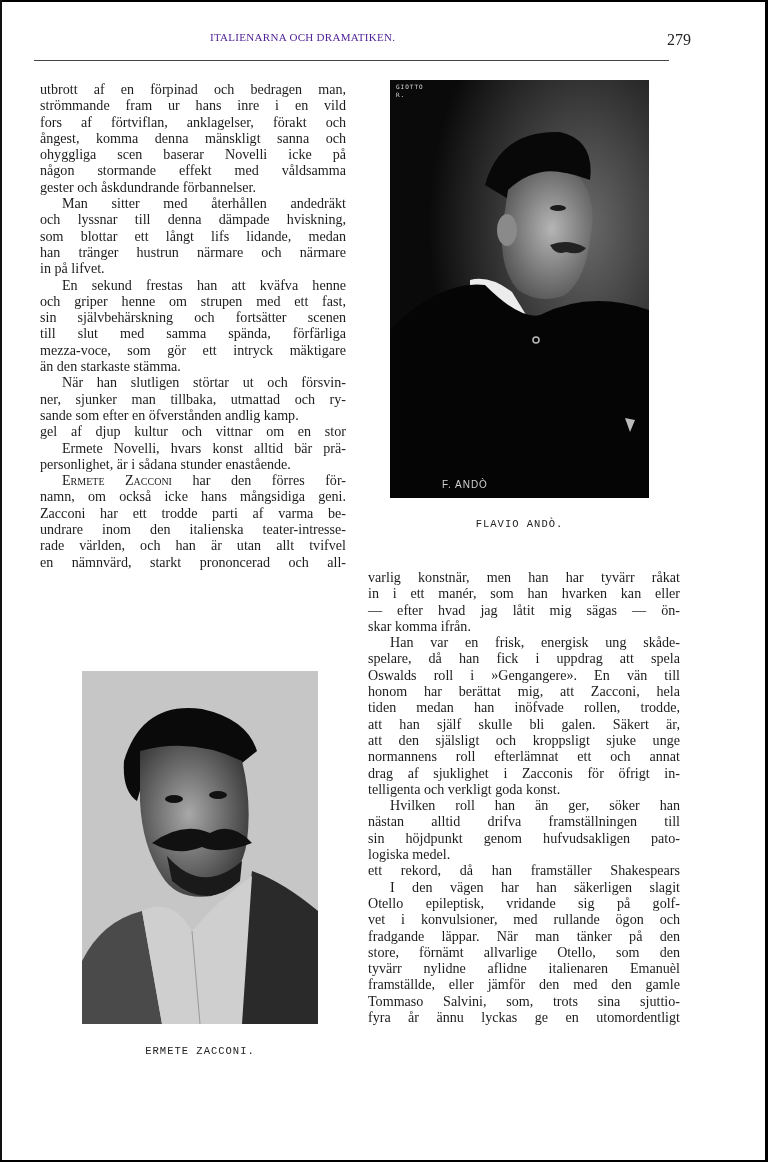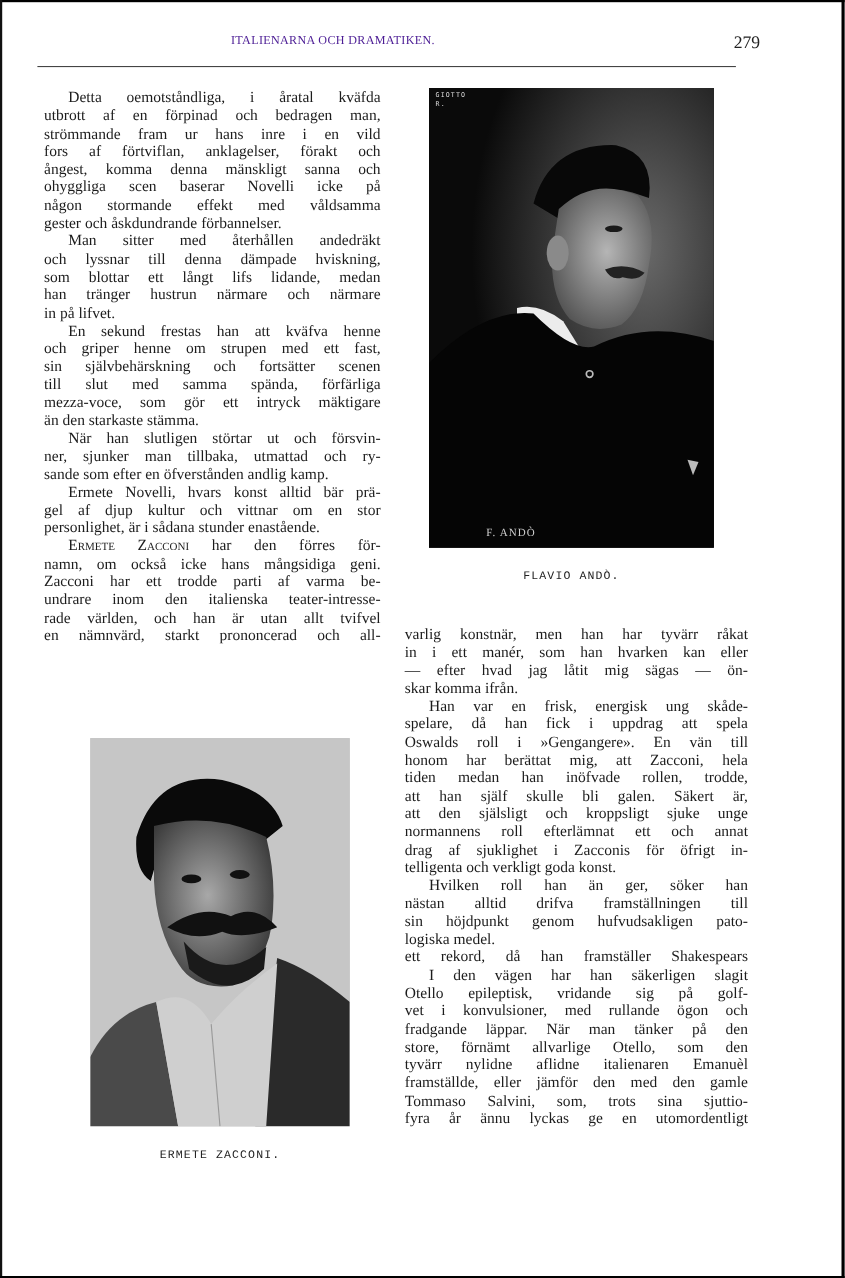--- a/index.html
+++ b/index.html
@@ -41,39 +41,38 @@
   .photo-zacconi { left: 82px; top: 671px; width: 236px; height: 353px; background: #c4c4c4; }
 
   .caption {
     position: absolute; font-family: Liberation Mono, monospace; font-size: 10.5px;
     letter-spacing: 1px; color: #222; text-align: center;
   }
   .caption-ando { left: 390px; top: 518px; width: 259px; }
   .caption-zacconi { left: 82px; top: 1045px; width: 236px; }
 
   .photo-label-top { position: absolute; left: 6px; top: 3px; font-family: "DejaVu Sans Mono", monospace; font-size: 6px; color: #ddd; letter-spacing: 1px; line-height: 8px; }
-  .photo-label-bottom { position: absolute; left: 52px; top: 399px; font-family: Liberation Serif, serif; font-size: 10px; color: #cfcfcf; letter-spacing: 1px; }
+  .photo-label-bottom { position: absolute; left: 52px; top: 399px; font-family: Liberation Sans, sans-serif; font-size: 10px; color: #cfcfcf; letter-spacing: 1px; }
 </style>
 </head>
 <body>
 
 <div class="frame-top"></div>
 <div class="frame-left"></div>
 <div class="frame-right"></div>
 <div class="frame-bottom"></div>
 
 <div class="running-head">
   <span class="running-title">ITALIENARNA OCH DRAMATIKEN.</span>
   <span class="page-number">279</span>
 </div>
 <div class="head-rule"></div>
 
 <div class="col left-col">
   <p>
-    <span class="line indent">Detta oemotståndliga, i åratal kväfda</span>
     <span class="line">utbrott af en förpinad och bedragen man,</span>
     <span class="line">strömmande fram ur hans inre i en vild</span>
     <span class="line">fors af förtviflan, anklagelser, förakt och</span>
     <span class="line">ångest, komma denna mänskligt sanna och</span>
     <span class="line">ohyggliga scen baserar Novelli icke på</span>
     <span class="line">någon stormande effekt med våldsamma</span>
     <span class="line last">gester och åskdundrande förbannelser.</span>
   </p>
   <p>
     <span class="line indent">Man sitter med återhållen andedräkt</span>
@@ -89,22 +88,22 @@
     <span class="line">till slut med samma spända, förfärliga</span>
     <span class="line">mezza-voce, som gör ett intryck mäktigare</span>
     <span class="line last">än den starkaste stämma.</span>
   </p>
   <p>
     <span class="line indent">När han slutligen störtar ut och försvin-</span>
     <span class="line">ner, sjunker man tillbaka, utmattad och ry-</span>
     <span class="line last">sande som efter en öfverstånden andlig kamp.</span>
   </p>
   <p>
+    <span class="line">gel af djup kultur och vittnar om en stor</span>
     <span class="line indent">Ermete Novelli, hvars konst alltid bär prä-</span>
-    <span class="line">gel af djup kultur och vittnar om en stor</span>
     <span class="line last">personlighet, är i sådana stunder enastående.</span>
   </p>
   <p>
     <span class="line indent"><span class="sc">Ermete Zacconi</span><span> har den förres för-</span></span>
     <span class="line">namn, om också icke hans mångsidiga geni.</span>
     <span class="line">Zacconi har ett trodde parti af varma be-</span>
     <span class="line">undrare inom den italienska teater-intresse-</span>
     <span class="line">rade världen, och han är utan allt tvifvel</span>
     <span class="line">en nämnvärd, starkt prononcerad och all-</span>
   </p>

